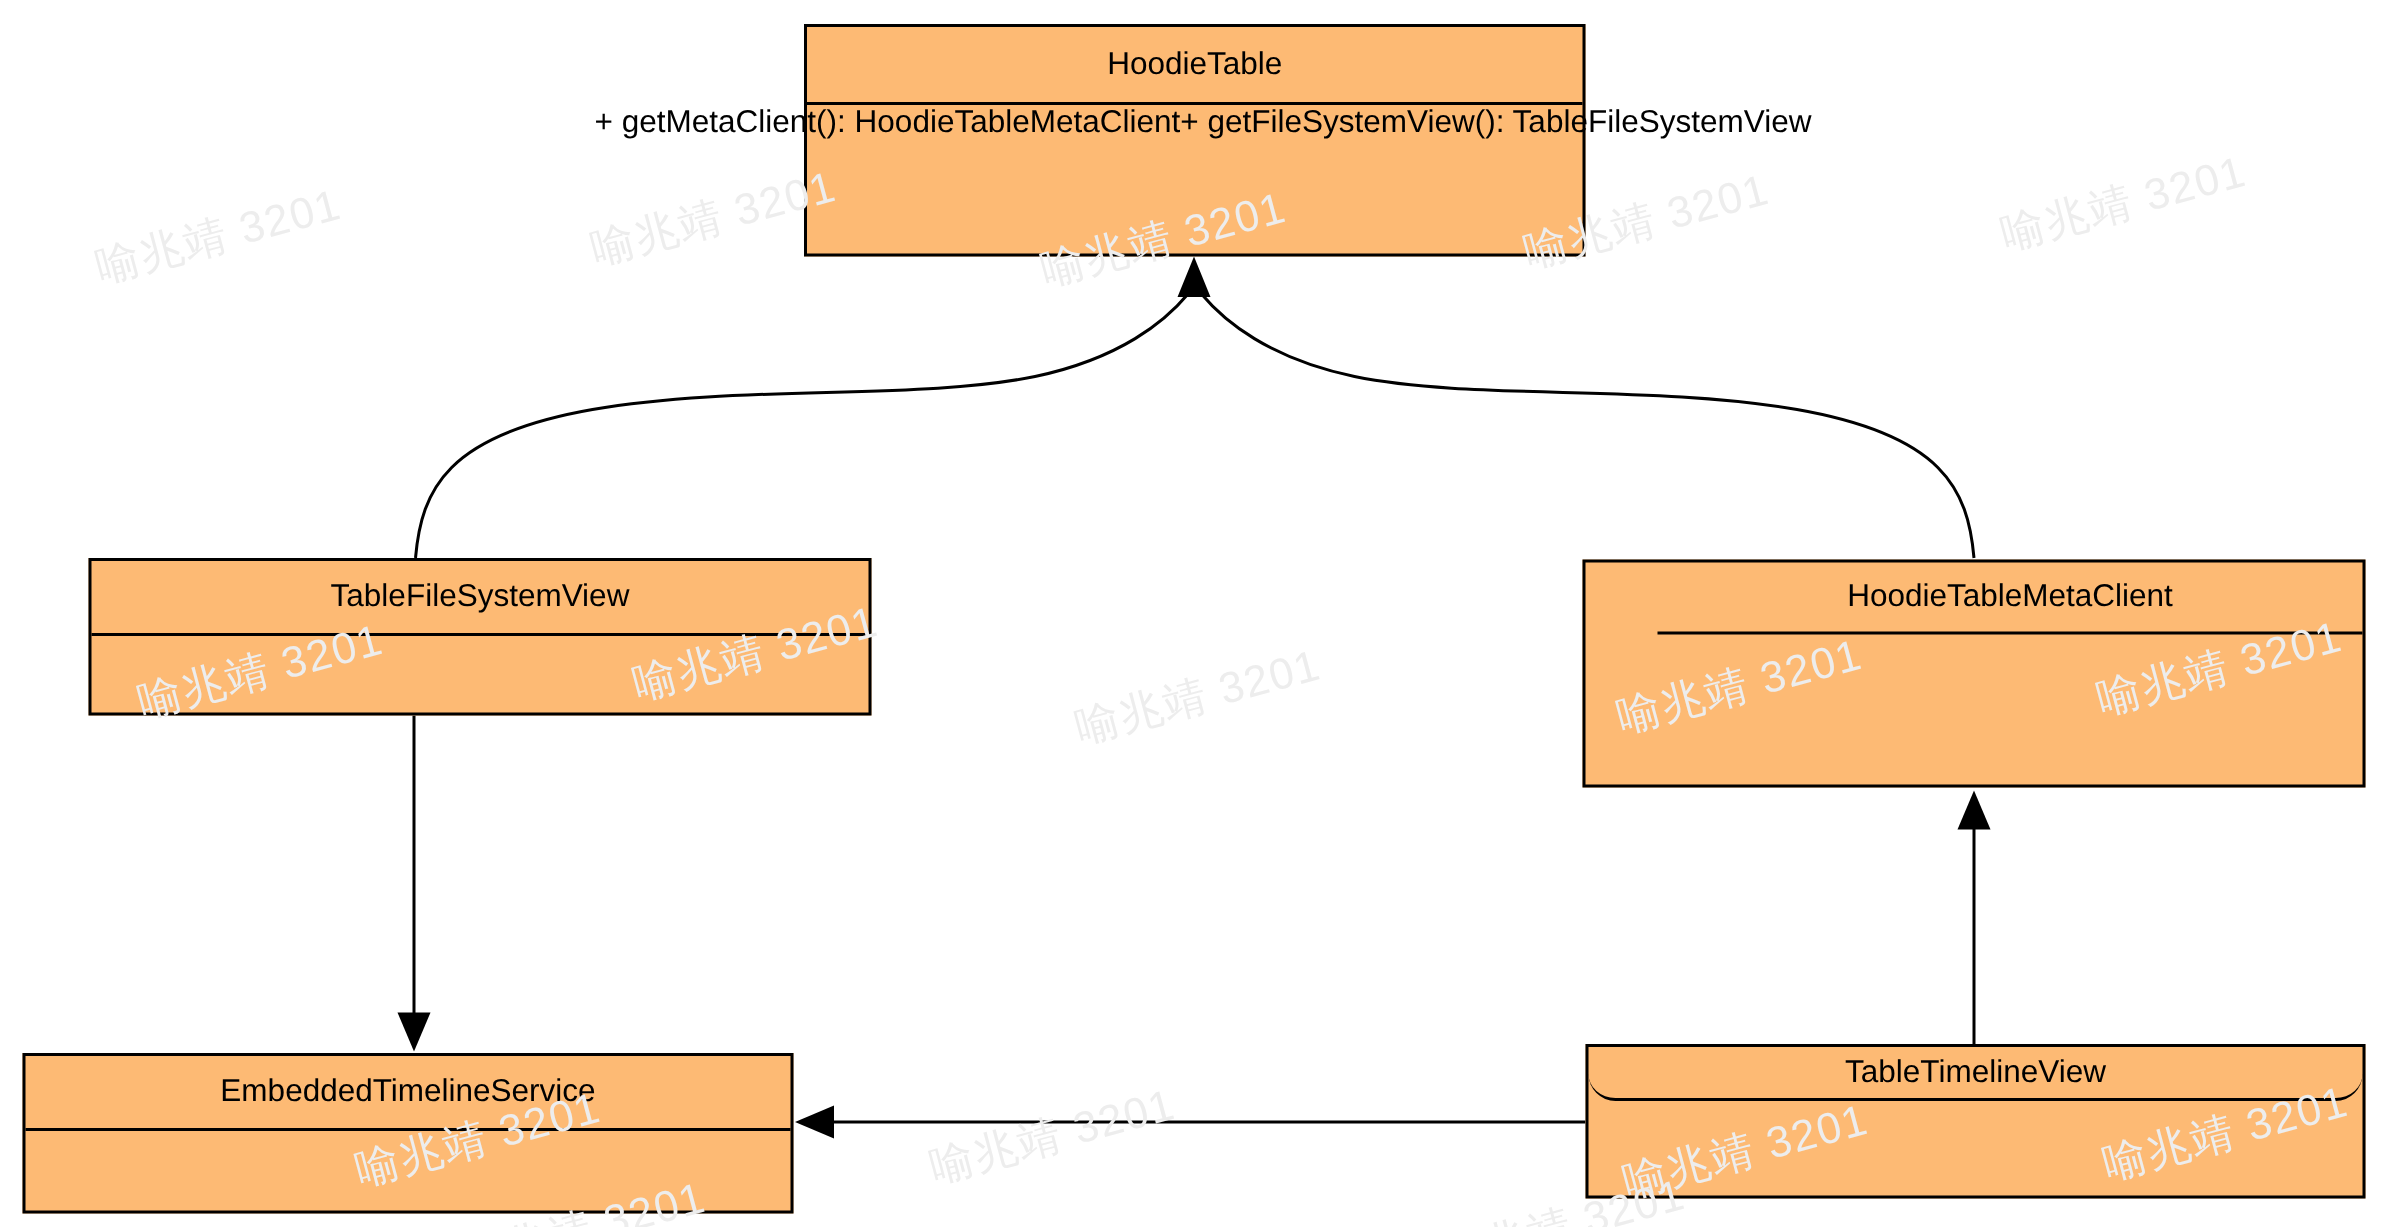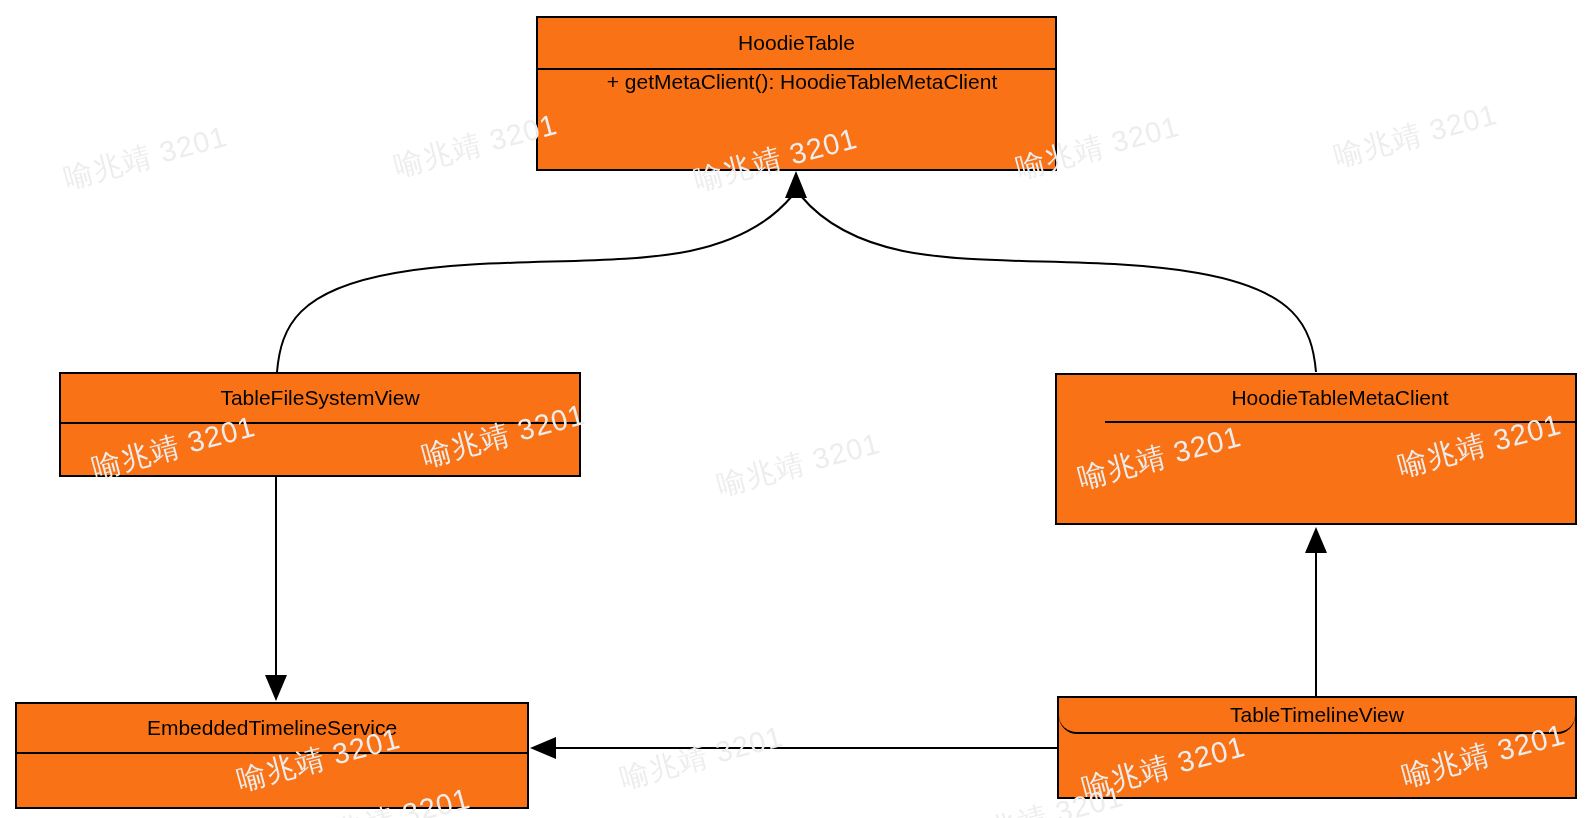--- a/index.html
+++ b/index.html
@@ -12,21 +12,21 @@
     position: relative;
     width: 1594px;
     height: 818px;
     background: #ffffff;
     overflow: hidden;
   }
   .uml-class {
     position: absolute;
     box-sizing: border-box;
     border: 2px solid #000000;
-    background: #f97316;
+    background: #fdba74;
     display: flex;
     flex-direction: column;
   }
   .uml-title {
     box-sizing: border-box;
     border-bottom: 2px solid #000000;
     display: flex;
     align-items: center;
     justify-content: center;
     font-size: 21px;
@@ -86,20 +86,21 @@
     <g>
       <line x1="1057" y1="748" x2="553" y2="748" stroke="#000000" stroke-width="2"></line>
       <polygon points="530,748 556,737 556,759" fill="#000000"></polygon>
     </g>
   </svg>
 
   <div class="uml-class" style="left:536px; top:16px; width:521px; height:155px;">
     <div class="uml-title" style="height:52px;">HoodieTable</div>
     <div class="uml-body">
       <div class="uml-method">+ getMetaClient(): HoodieTableMetaClient</div>
+      <div class="uml-method">+ getFileSystemView(): TableFileSystemView</div>
     </div>
   </div>
 
   <div class="uml-class" style="left:15px; top:372px; width:522px; height:105px;margin-left:44px;">
     <div class="uml-title" style="height:50px;">TableFileSystemView</div>
     <div class="uml-body"></div>
   </div>
 
   <div class="uml-class" style="left:1055px; top:373px; width:522px; height:152px;padding-left:48px;">
     <div class="uml-title" style="height:48px;">HoodieTableMetaClient</div>

